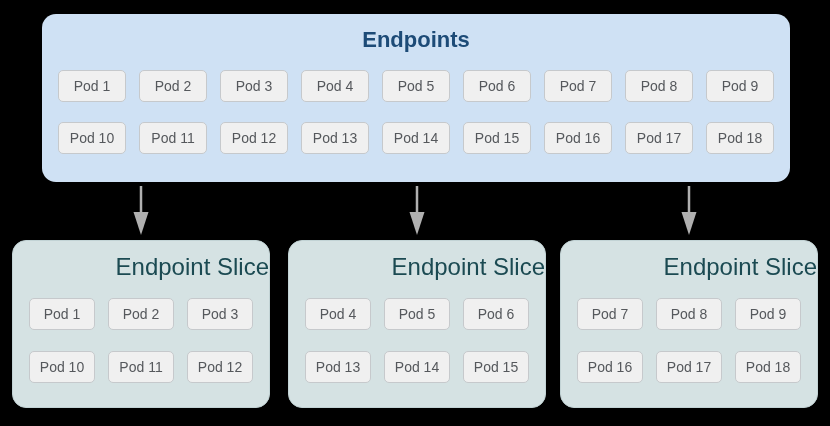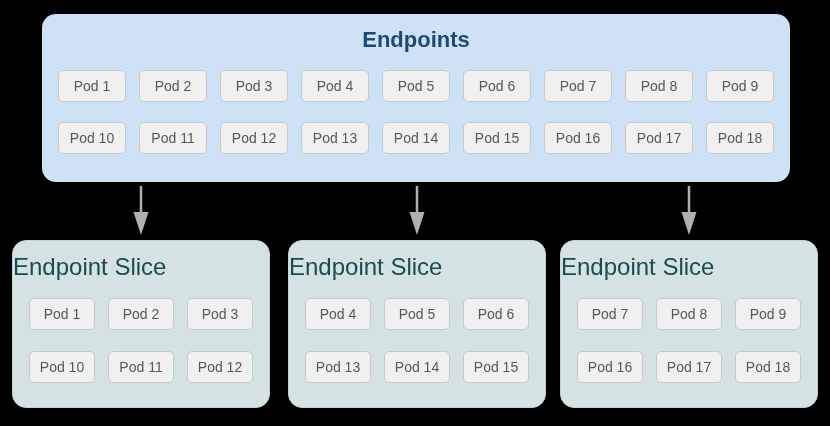--- a/index.html
+++ b/index.html
@@ -65,21 +65,21 @@
     background: #d5e2e3;
     border: 1px solid #c2d3d5;
     border-radius: 14px;
     box-sizing: border-box;
   }
   .slice-1 { left: 12px; }
   .slice-2 { left: 288px; }
   .slice-3 { left: 560px; }
   .slice-title {
     margin-top: 11px;
-    text-align: left;
+    text-align: right;
     font-size: 24px;
     line-height: 30px;
     font-weight: 500;
     color: #1b4a52;
   }
   .slice-box .pod-row.row-1 { margin-top: 16px; }
   .slice-box .pod-row.row-2 { margin-top: 21px; }
 </style>
 </head>
 <body>

